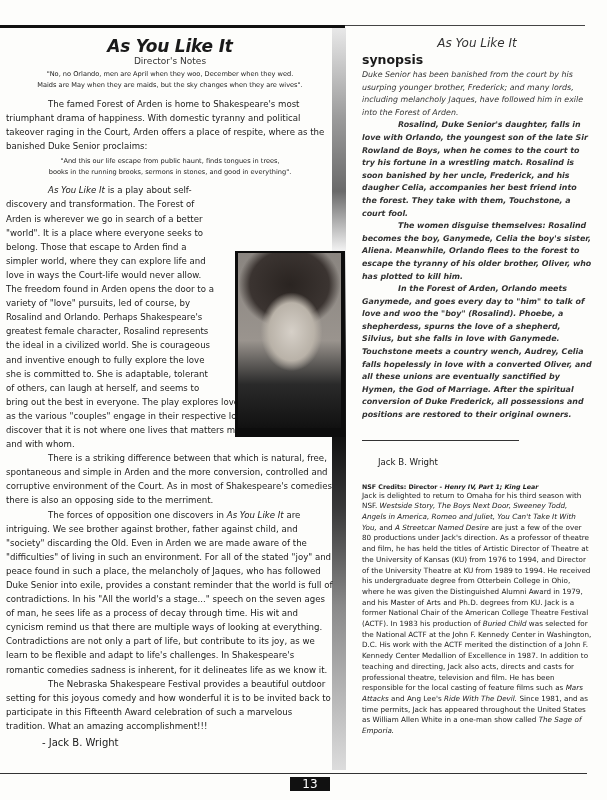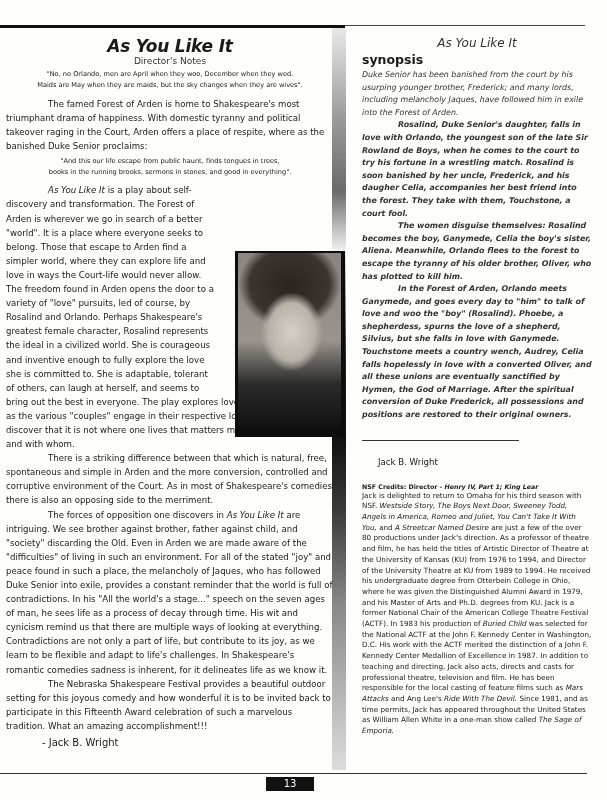--- a/index.html
+++ b/index.html
@@ -9,22 +9,22 @@
     font-family: "DejaVu Sans", sans-serif;
   }
   .topline-thick { position: absolute; left: 0; top: 25px; width: 345px; height: 3px; background: #111; }
   .topline-thin { position: absolute; left: 345px; top: 25px; width: 240px; height: 1px; background: #444; }
   .vbar {
     position: absolute; left: 332px; top: 28px; width: 14px; height: 742px;
     background: linear-gradient(to bottom, #e8e8e8 0%, #9c9c9c 12%, #6a6a6a 22%, #f2f2f2 30%, #222 45%, #111 55%, #3a3a3a 65%, #8a8a8a 78%, #dcdcdc 100%);
   }
   .bottomline { position: absolute; left: 0; top: 773px; width: 587px; height: 1px; background: #333; }
   .page-num {
-    position: absolute; left: 266px; top: 777px; width: 48px; height: 14px;
-    background: #111; color: #fff; font-size: 10px; line-height: 14px; text-align: center;
+    position: absolute; left: 290px; top: 777px; width: 40px; height: 14px;
+    background: #111; color: #fff; font-size: 12px; line-height: 14px; text-align: center;
   }
 
   
   .left { position: absolute; left: 6px; top: 36px; width: 328px; }
   .left h1 {
     margin: 0; text-align: center; font-family: "DejaVu Sans", sans-serif;
     font-weight: bold; font-style: italic; font-size: 17px; letter-spacing: -0.2px;
   }
   .subtitle { text-align: center; font-size: 9px; color: #333; margin-top: 0; }
   .epigraph { text-align: center; font-size: 6.6px; line-height: 11px; margin: 3px 0 6px 0; }

